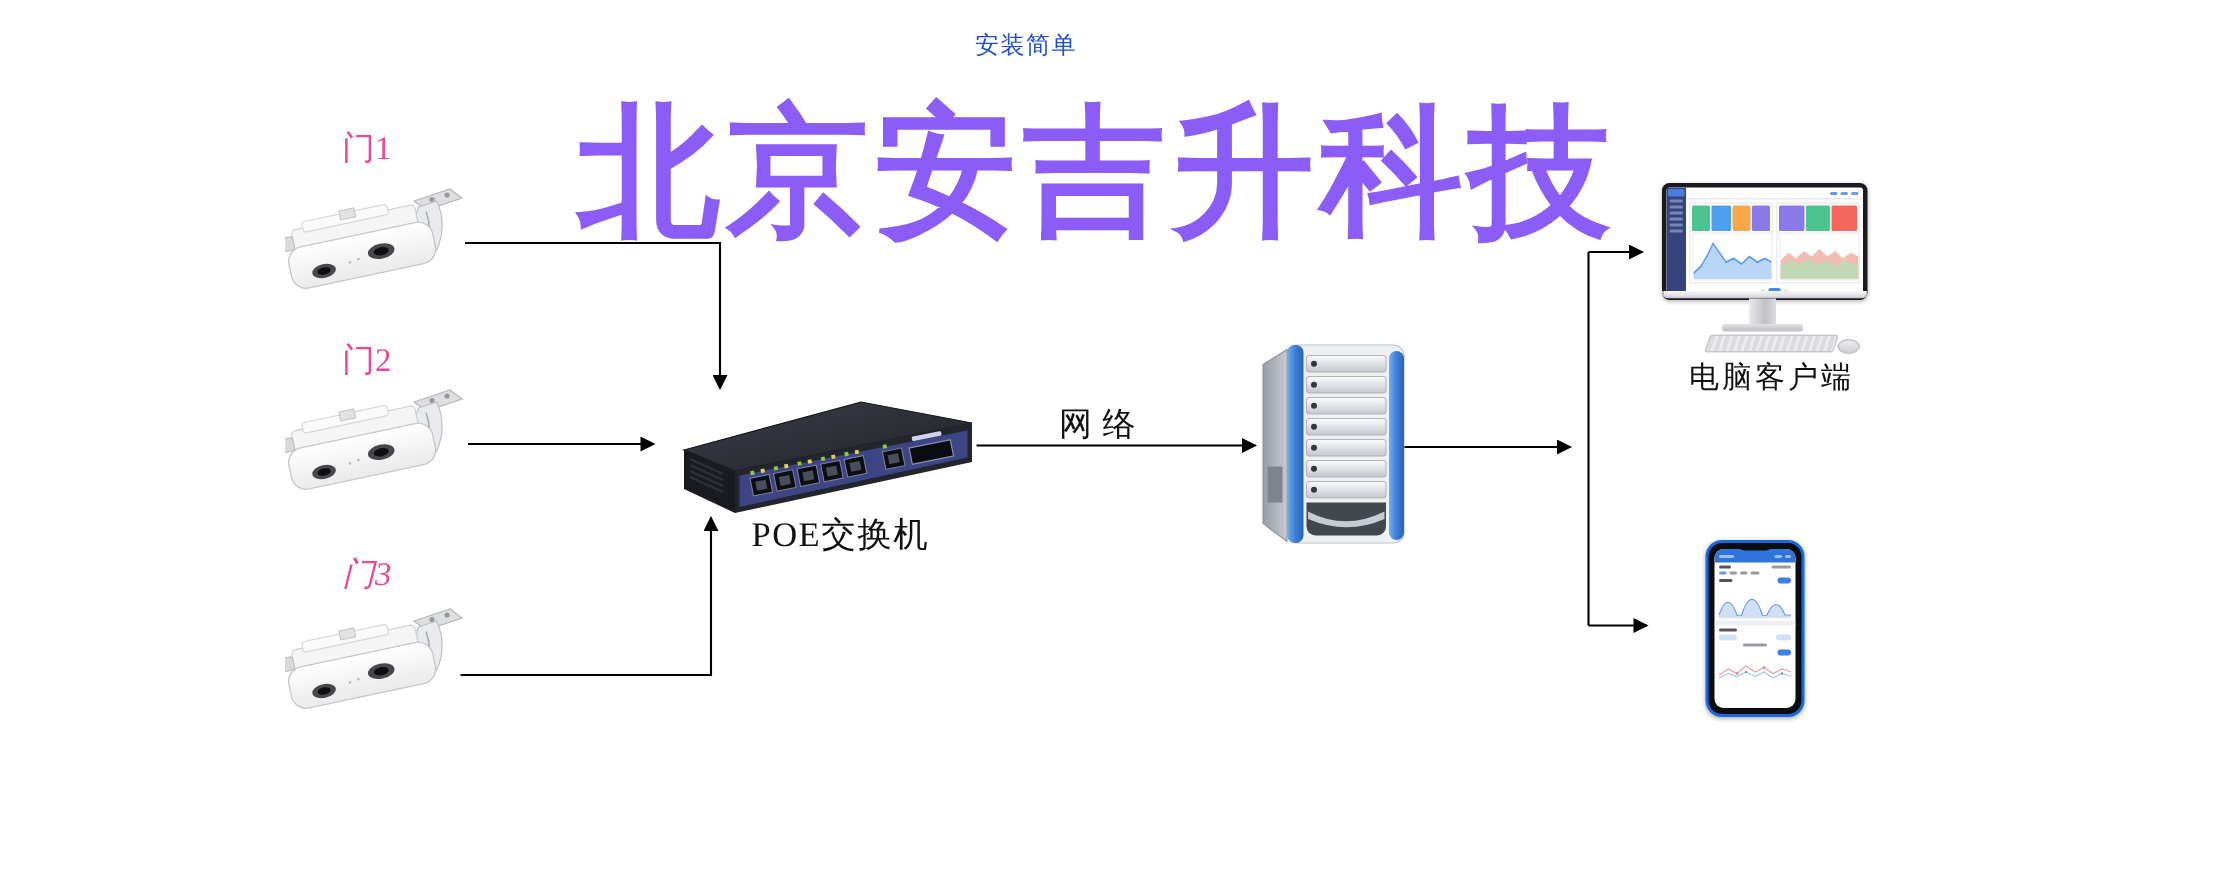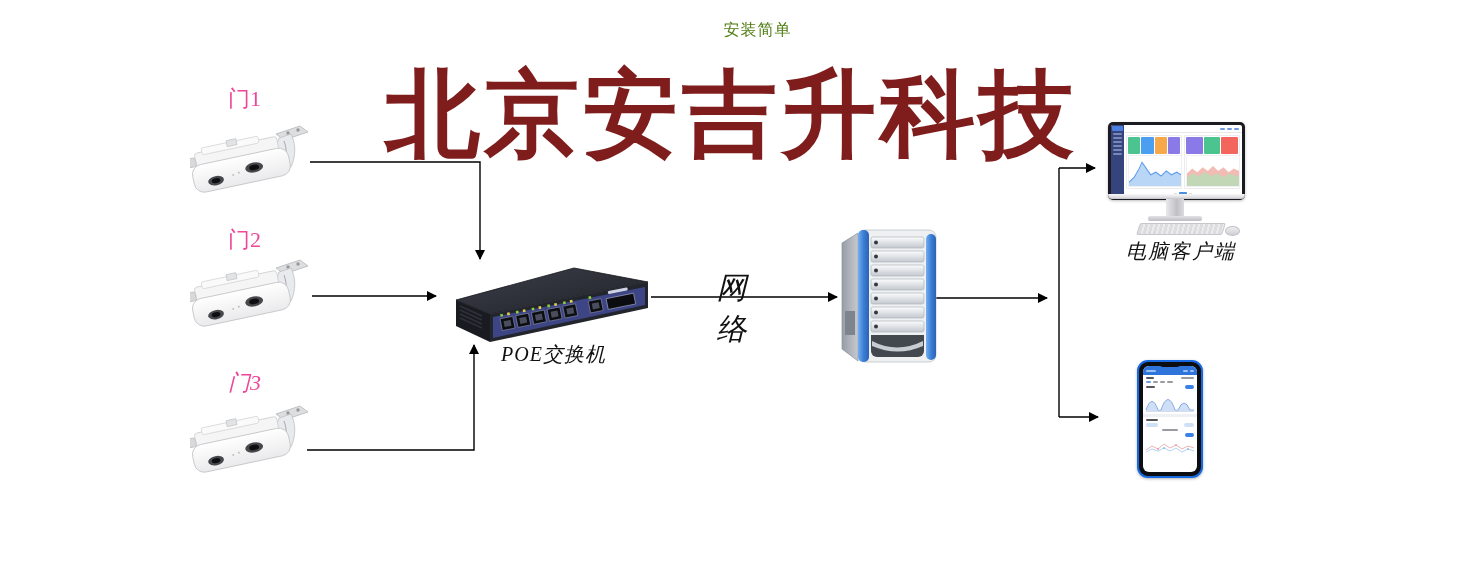--- a/index.html
+++ b/index.html
@@ -1,27 +1,27 @@
 <!DOCTYPE html>
 <html><head>
 <meta charset="utf-8">
 <style>
   html,body{margin:0;padding:0;background:#fff;}
   .canvas{position:relative;width:1481px;height:584px;background:#ffffff;overflow:hidden;
           font-family:"Liberation Sans",sans-serif;}
   .abs{position:absolute;}
 
   
-  .title{left:650px;top:20px;width:215px;text-align:center;font-size:16px;color:#4d7c0f;letter-spacing:1px;}
-  .watermark{left:385px;top:52px;width:720px;font-size:95px;font-weight:bold;color:#7f1d1d;
+  .title{left:650px;top:20px;width:215px;font-size:16px;color:#1d4ed8;letter-spacing:1px;}
+  .watermark{left:385px;top:52px;width:720px;font-size:95px;font-weight:bold;color:#8b5cf6;
              letter-spacing:4px;white-space:nowrap;user-select:none;}
   .door-label{width:80px;font-size:22px;color:#ec4899;font-family:"Liberation Serif",serif;}
-  .kai{font-family:"Liberation Serif",serif;color:#111;font-style:italic;}
-  .lbl-switch{left:501px;top:341px;width:130px;font-size:20px;letter-spacing:1px;}
-  .lbl-network{left:700px;top:268px;width:70px;font-size:30px;letter-spacing:7px;text-align:center;}
+  .kai{font-family:"Liberation Serif",serif;color:#111;}
+  .lbl-switch{left:501px;top:341px;width:130px;font-size:23px;letter-spacing:1px;}
+  .lbl-network{left:700px;top:268px;width:70px;font-size:22px;letter-spacing:7px;text-align:center;}
   .lbl-server{left:828px;top:364px;width:164px;font-size:24px;letter-spacing:5px;text-align:center;}
   .lbl-pc{left:1118px;top:238px;width:126px;font-size:20px;letter-spacing:2px;text-align:center;}
   .lbl-phone{left:1098px;top:482px;width:146px;font-size:23px;letter-spacing:3px;text-align:center;}
 
   
   svg.connectors{left:0;top:0;}
   .cline{fill:none;stroke:#000;stroke-width:1.4px;}
 
   
   .pc-node{left:1106px;top:114px;width:150px;height:158px;}

